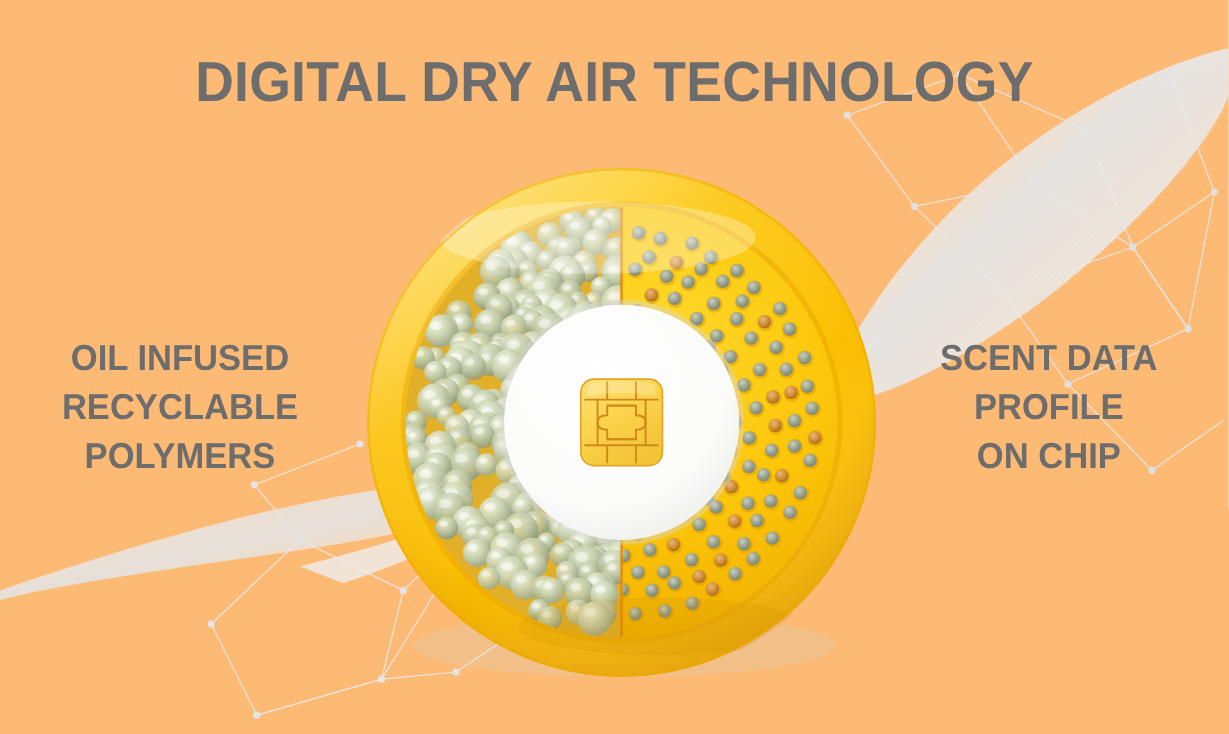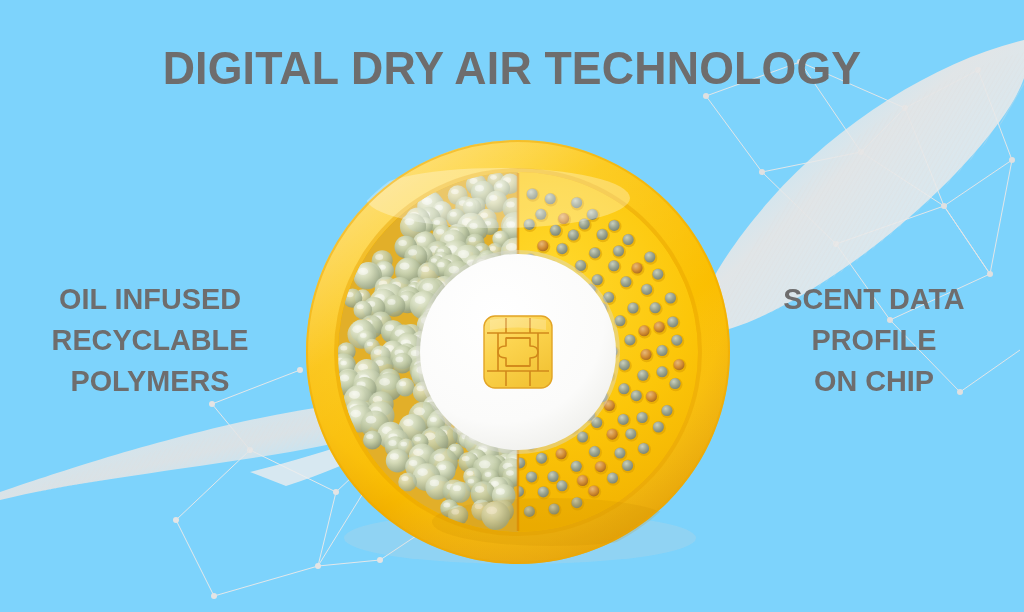--- a/index.html
+++ b/index.html
@@ -4,21 +4,21 @@
 <style>
   html, body {
     margin: 0;
     padding: 0;
     background: #ffffff;
   }
   #stage {
     position: relative;
     width: 1024px;
     height: 612px;
-    background: #7dd3fc;
+    background: #fdba74;
     overflow: hidden;
     font-family: "Liberation Sans", sans-serif;
   }
 
   
   .bg-layer {
     position: absolute;
     inset: 0;
     pointer-events: none;
   }

